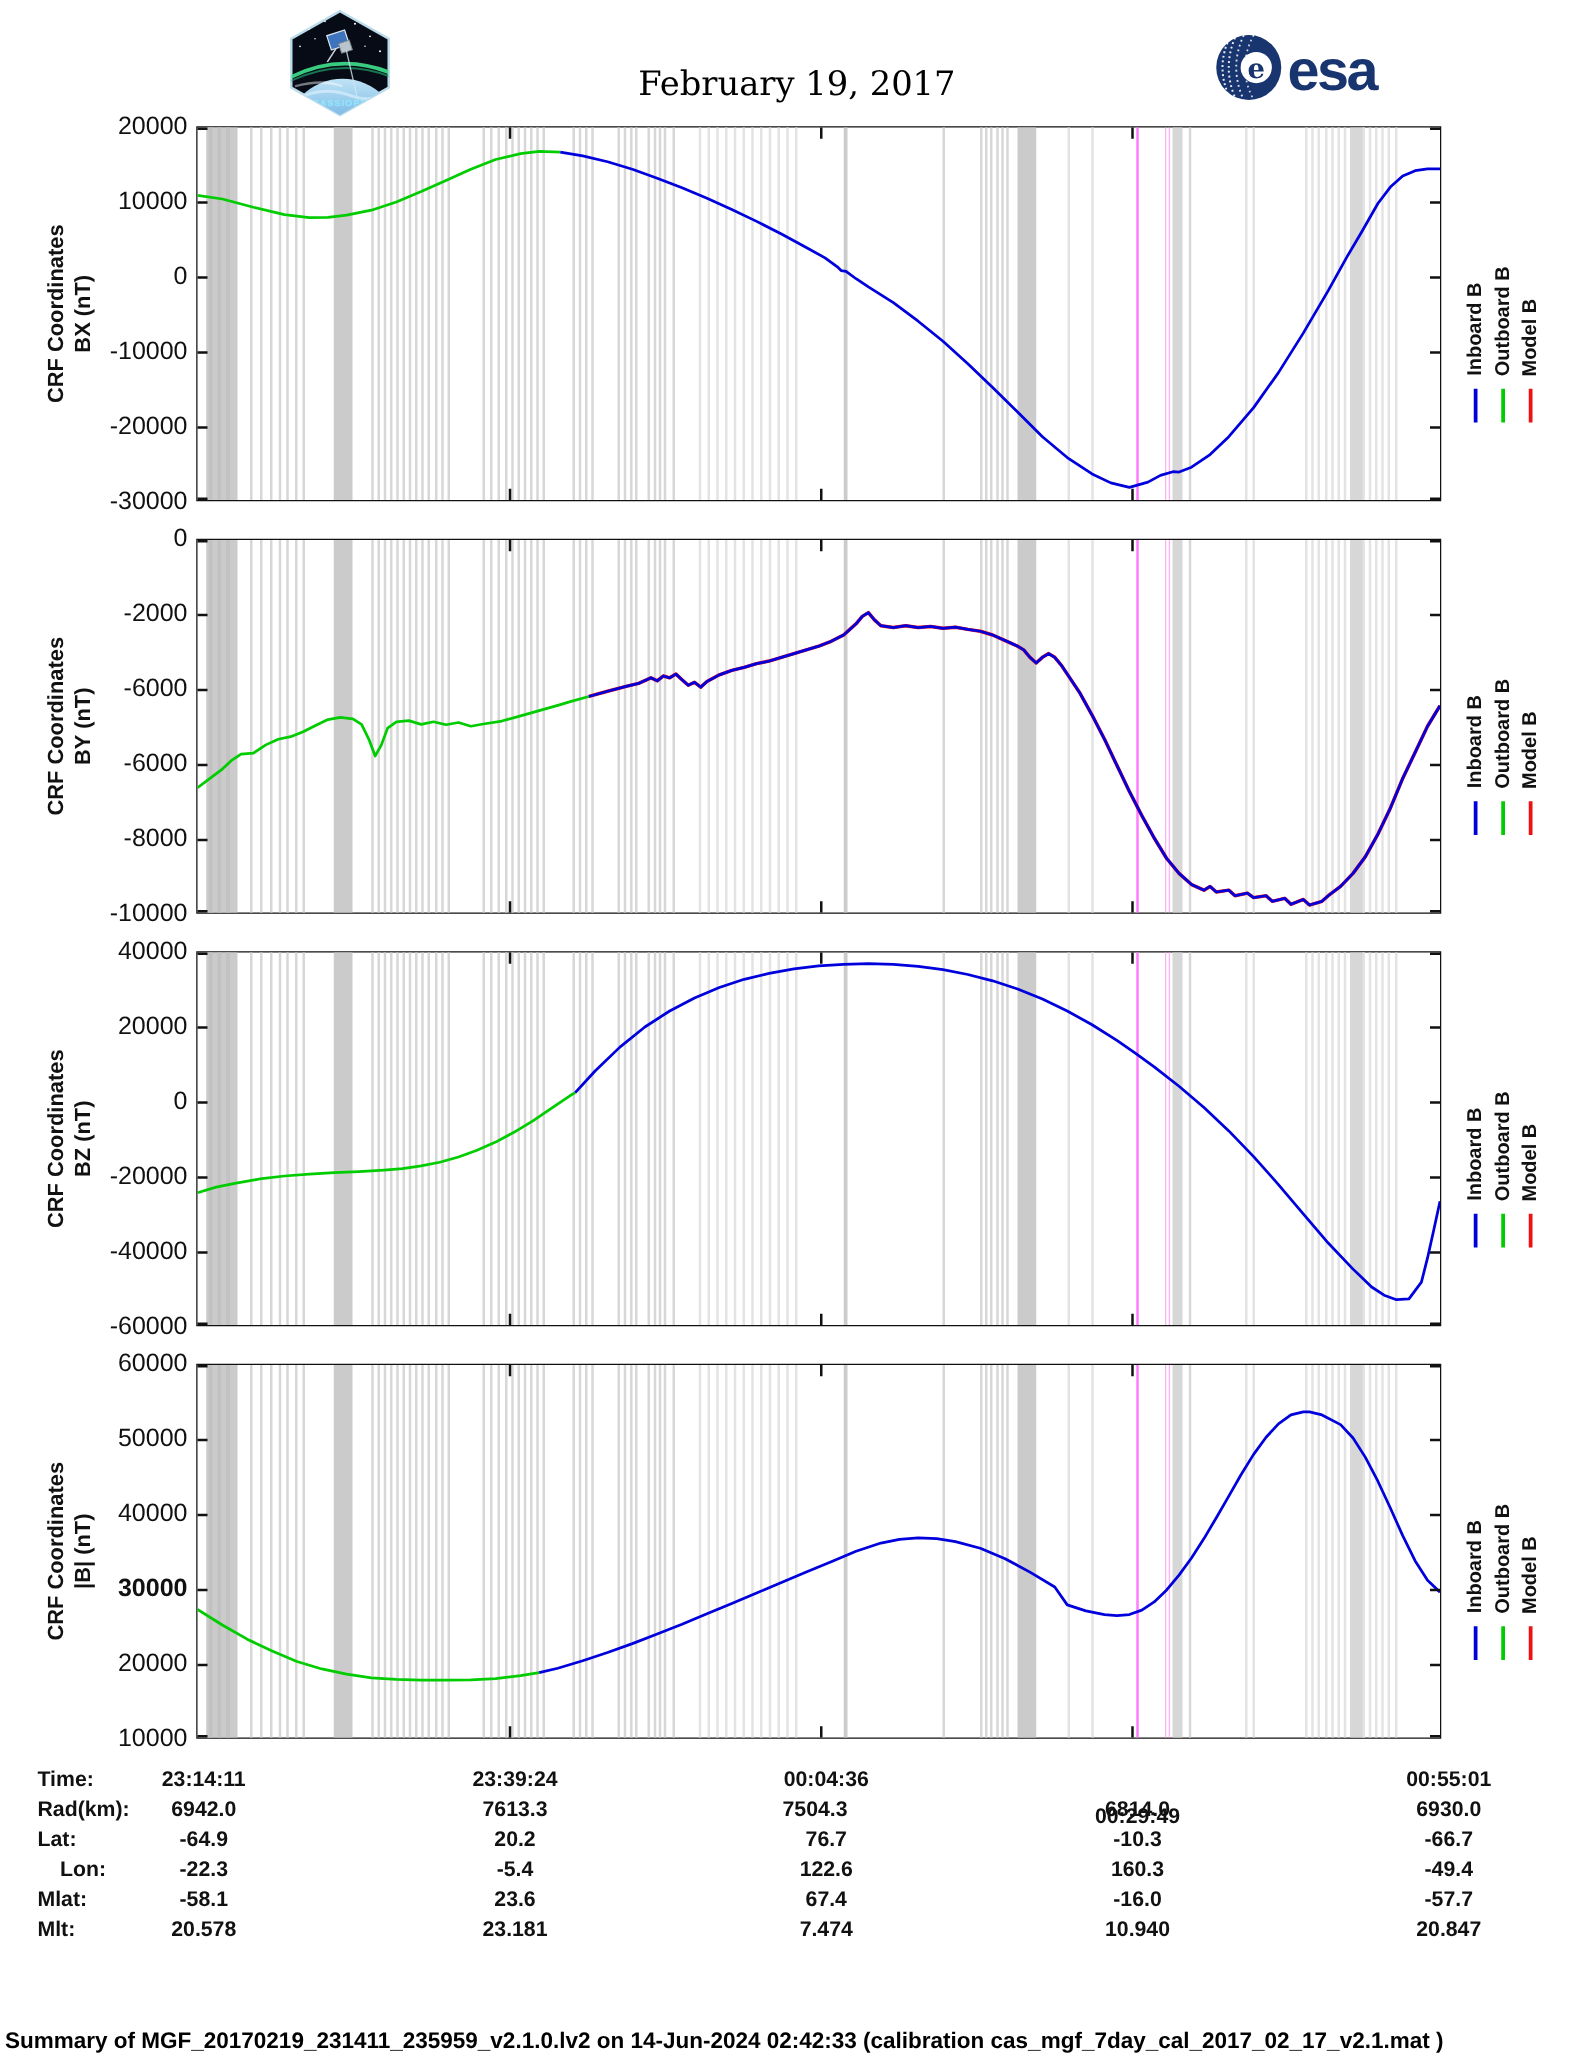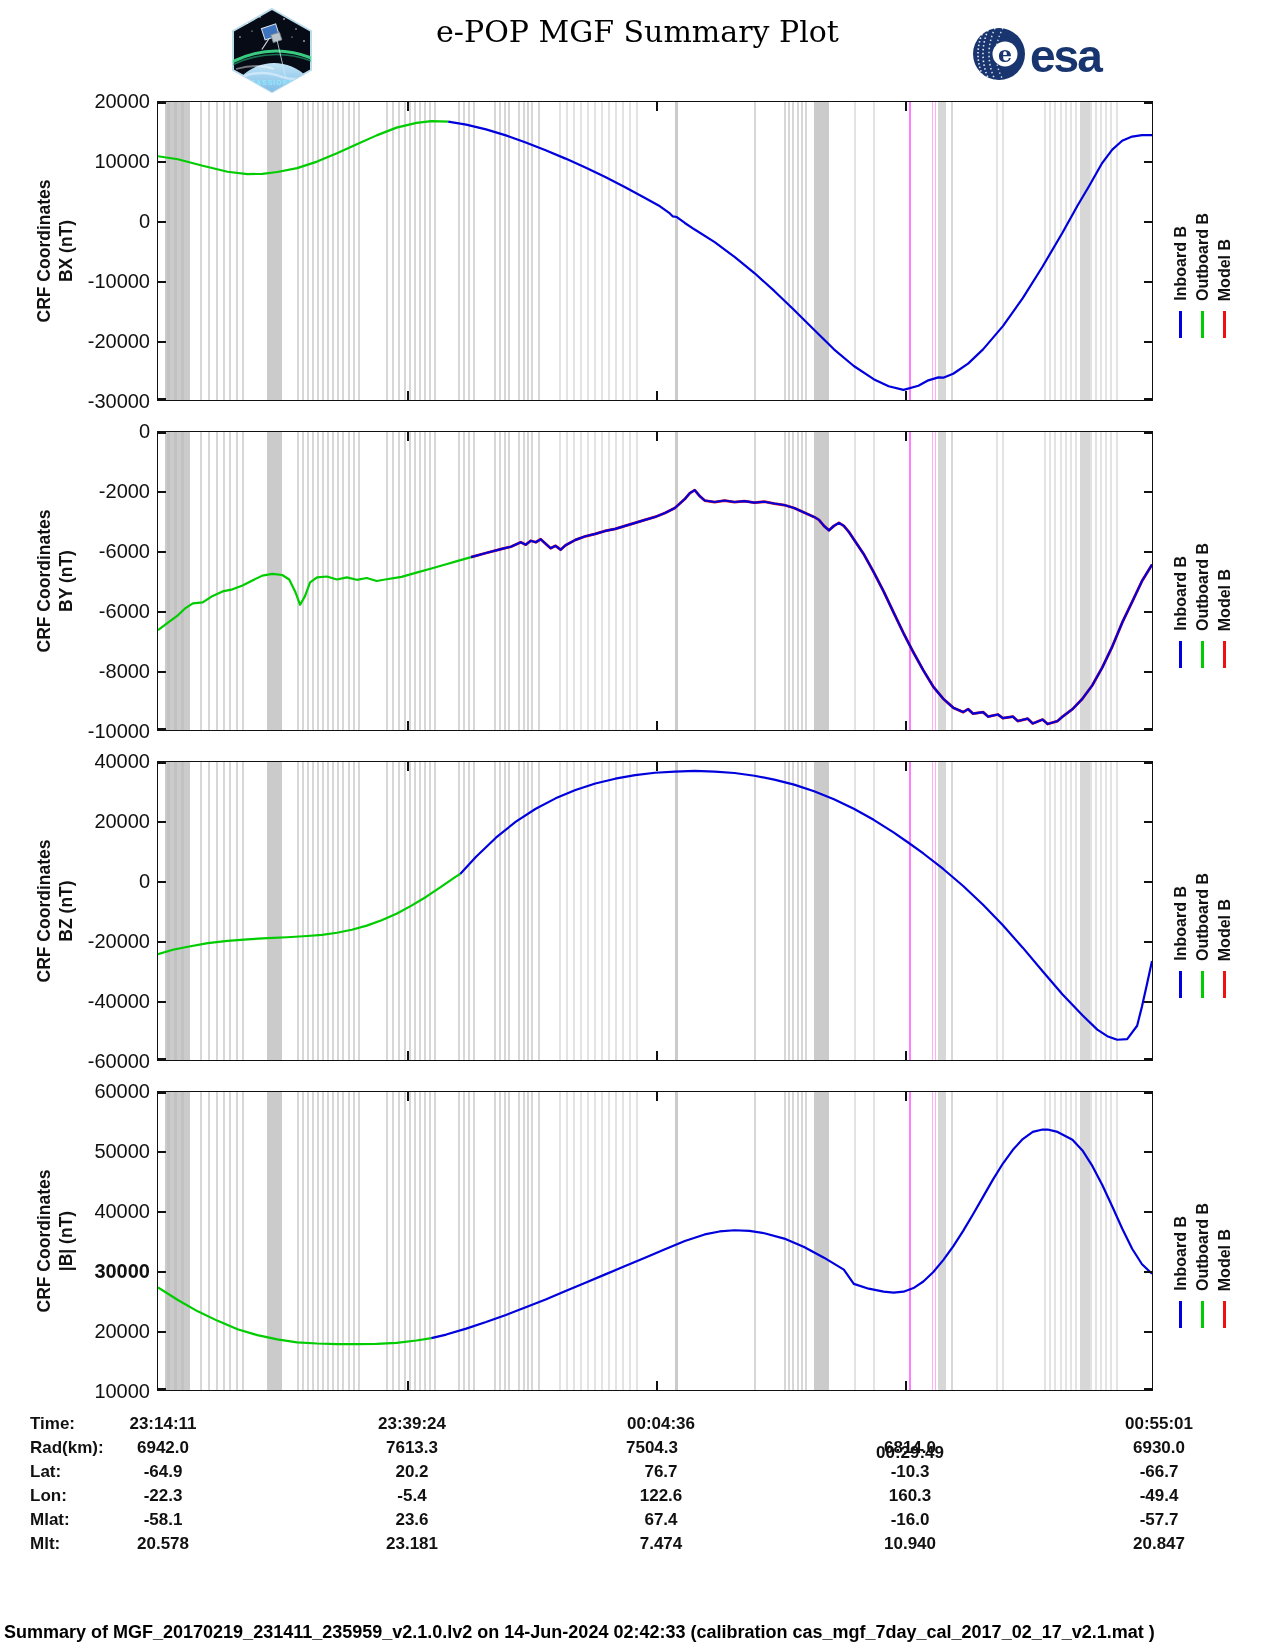--- a/index.html
+++ b/index.html
@@ -63,21 +63,21 @@
       <g transform="rotate(-18 52 28)">
         <rect x="42" y="18" width="15" height="12" fill="#3d74bd" stroke="#d8e4ee" stroke-width="1"></rect>
         <rect x="49" y="27" width="9" height="8" fill="#b9c4cc" stroke="#7d8890" stroke-width="0.8"></rect>
         <line x1="46" y1="30" x2="36" y2="38" stroke="#cfd9df" stroke-width="1.2"></line>
       </g>
       <line x1="55" y1="33" x2="64" y2="72" stroke="#cfe6f2" stroke-width="1" opacity="0.8"></line>
       <text x="50" y="78" text-anchor="middle" font-size="7" font-family="Liberation Sans, sans-serif" font-weight="bold" fill="#8fe9ff" letter-spacing="1">CASSIOPE</text>
     </g>
   </svg>
 
-  <div class="title1">e-POP MGF Summary Plot</div>
+  <div class="title2">February 19, 2017</div>
 
   <svg style="position:absolute;left:972px;top:26px;" width="150" height="56" viewBox="0 0 150 56">
     <g>
       <circle cx="27" cy="28" r="26" fill="#19356f"></circle>
       <path d="M10,8 Q2,28 10,48" stroke="#fff" stroke-width="1.6" fill="none" stroke-dasharray="1.5,2.2" opacity="0.9"></path>
       <path d="M16,4 Q6,28 16,52" stroke="#fff" stroke-width="1.6" fill="none" stroke-dasharray="1.5,2.4" opacity="0.9"></path>
       <path d="M23,2 Q11,28 23,54" stroke="#fff" stroke-width="1.5" fill="none" stroke-dasharray="1.5,2.6" opacity="0.85"></path>
       <path d="M31,2 Q17,28 31,54" stroke="#fff" stroke-width="1.4" fill="none" stroke-dasharray="1.4,2.8" opacity="0.8"></path>
       <circle cx="33" cy="28" r="12.5" fill="#fff"></circle>
       <text x="33" y="36" text-anchor="middle" font-family="DejaVu Serif, serif" font-weight="bold" font-size="22" fill="#19356f">e</text>
@@ -653,21 +653,21 @@
       <div class="tcell" style="left: 312px; top: 1438px;">7613.3</div>
       <div class="tcell" style="left: 552px; top: 1438px;">7504.3</div>
       <div class="tcell" style="left: 810px; top: 1438px;">6814.0</div>
       <div class="tcell" style="left: 1059px; top: 1438px;">6930.0</div>
       <div class="trow-label" style="top: 1462px;">Lat:</div>
       <div class="tcell" style="left: 63px; top: 1462px;">-64.9</div>
       <div class="tcell" style="left: 312px; top: 1462px;">20.2</div>
       <div class="tcell" style="left: 561px; top: 1462px;">76.7</div>
       <div class="tcell" style="left: 810px; top: 1462px;">-10.3</div>
       <div class="tcell" style="left: 1059px; top: 1462px;">-66.7</div>
-      <div class="trow-label" style="top: 1486px;">Lon:</div>
+      <div class="trow-label" style="top: 1486px; margin-left: 18px;">Lon:</div>
       <div class="tcell" style="left: 63px; top: 1486px;">-22.3</div>
       <div class="tcell" style="left: 312px; top: 1486px;">-5.4</div>
       <div class="tcell" style="left: 561px; top: 1486px;">122.6</div>
       <div class="tcell" style="left: 810px; top: 1486px;">160.3</div>
       <div class="tcell" style="left: 1059px; top: 1486px;">-49.4</div>
       <div class="trow-label" style="top: 1510px;">Mlat:</div>
       <div class="tcell" style="left: 63px; top: 1510px;">-58.1</div>
       <div class="tcell" style="left: 312px; top: 1510px;">23.6</div>
       <div class="tcell" style="left: 561px; top: 1510px;">67.4</div>
       <div class="tcell" style="left: 810px; top: 1510px;">-16.0</div>

